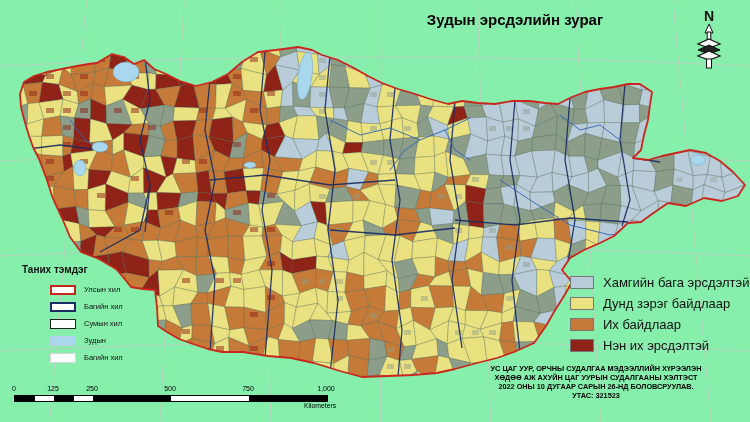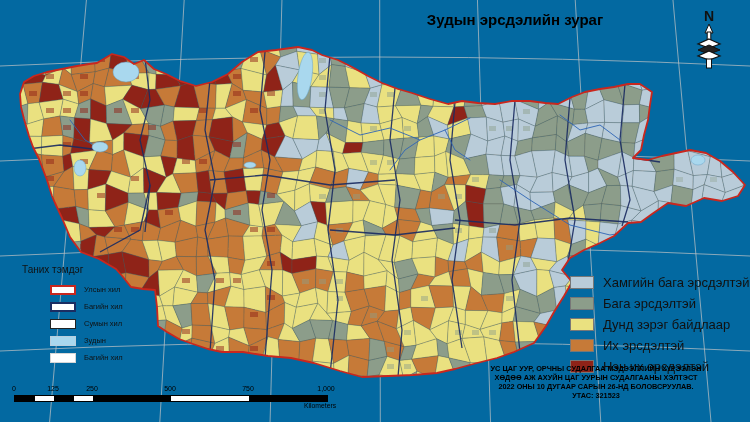--- a/index.html
+++ b/index.html
@@ -1,26 +1,26 @@
 <!DOCTYPE html>
 <html><head>
 <meta charset="utf-8">
 <style>
   html,body{margin:0;padding:0;background:#fff;}
-  #stage{position:relative;width:750px;height:422px;background:#0369a1;overflow:hidden;
+  #stage{position:relative;width:750px;height:422px;background:#86efac;overflow:hidden;
          font-family:"Liberation Sans",sans-serif;color:#111;}
   #map-svg{position:absolute;left:0;top:0;width:750px;height:422px;}
   
   #title{position:absolute;left:320px;top:10px;width:390px;text-align:center;
          font-weight:bold;font-size:15px;line-height:19px;color:#000;}
   
   #north{position:absolute;left:692px;top:6px;width:34px;height:66px;}
   
   #legend-left{position:absolute;left:22px;top:264px;}
-  #legend-left .hdr{font-weight:normal;font-size:10px;margin-bottom:6px;}
+  #legend-left .hdr{font-weight:bold;font-size:10px;margin-bottom:6px;}
   .lrow{display:flex;align-items:center;height:17px;padding-left:28px;}
   .lswatch{width:26px;height:10px;box-sizing:border-box;background:#fff;flex:0 0 26px;}
   .lrow .lbl{font-size:7.5px;margin-left:8px;white-space:nowrap;}
   
   #legend-right{position:absolute;left:570px;top:272px;}
   .rrow{display:flex;align-items:center;height:21px;}
   .rswatch{width:24px;height:13px;border:0.5px solid #777;box-sizing:border-box;flex:0 0 24px;}
   .rrow .lbl{font-size:13px;margin-left:9px;white-space:nowrap;}
   
   #attrib{position:absolute;left:440px;top:364px;width:312px;text-align:center;
@@ -1234,30 +1234,26 @@
       </div>
   </div>
 
   <div id="legend-right">
     <div id="legend-right-items">
         <div class="rrow">
           <div class="rswatch" style="background: rgb(185, 204, 217);"></div>
           <span class="lbl">Хамгийн бага эрсдэлтэй</span>
         </div>
         <div class="rrow">
-          <div class="rswatch" style="background: rgb(140, 157, 138);"></div>
-          <span class="lbl">Бага эрсдэлтэй</span>
-        </div>
-        <div class="rrow">
           <div class="rswatch" style="background: rgb(234, 225, 128);"></div>
           <span class="lbl">Дунд зэрэг байдлаар</span>
         </div>
         <div class="rrow">
           <div class="rswatch" style="background: rgb(198, 122, 56);"></div>
-          <span class="lbl">Их эрсдэлтэй</span>
+          <span class="lbl">Их байдлаар</span>
         </div>
         <div class="rrow">
           <div class="rswatch" style="background: rgb(143, 35, 24);"></div>
           <span class="lbl">Нэн их эрсдэлтэй</span>
         </div>
       </div>
   </div>
 
   <div id="attrib">
       <div>УС ЦАГ УУР, ОРЧНЫ СУДАЛГАА МЭДЭЭЛЛИЙН ХҮРЭЭЛЭН</div>

